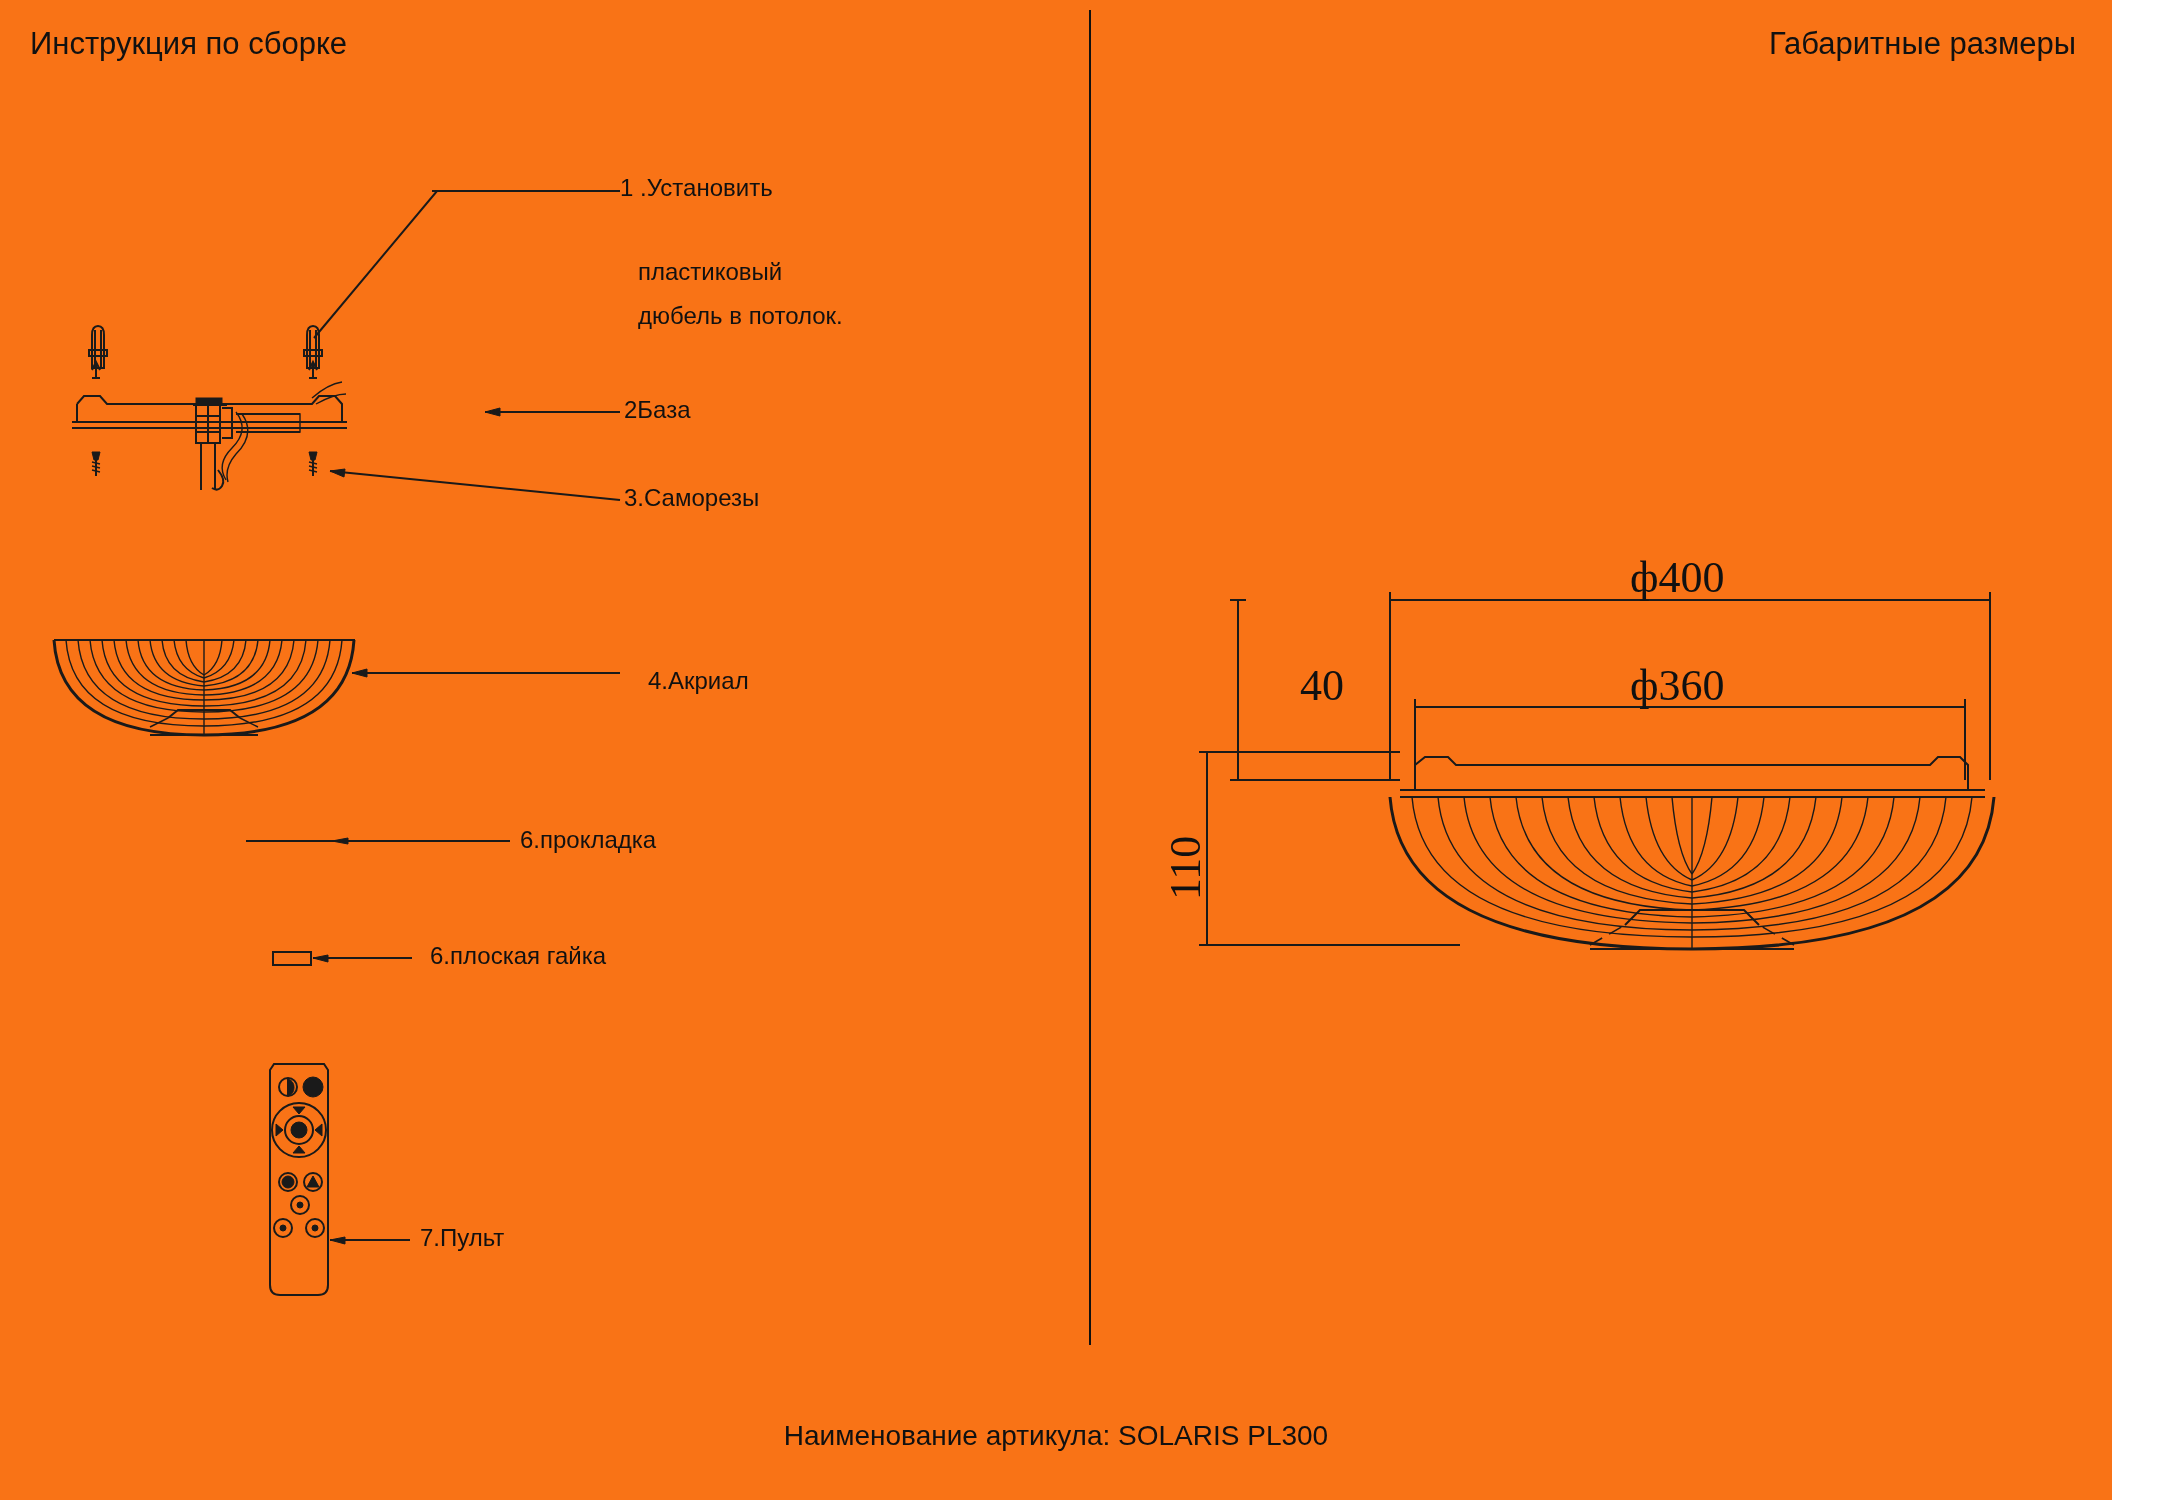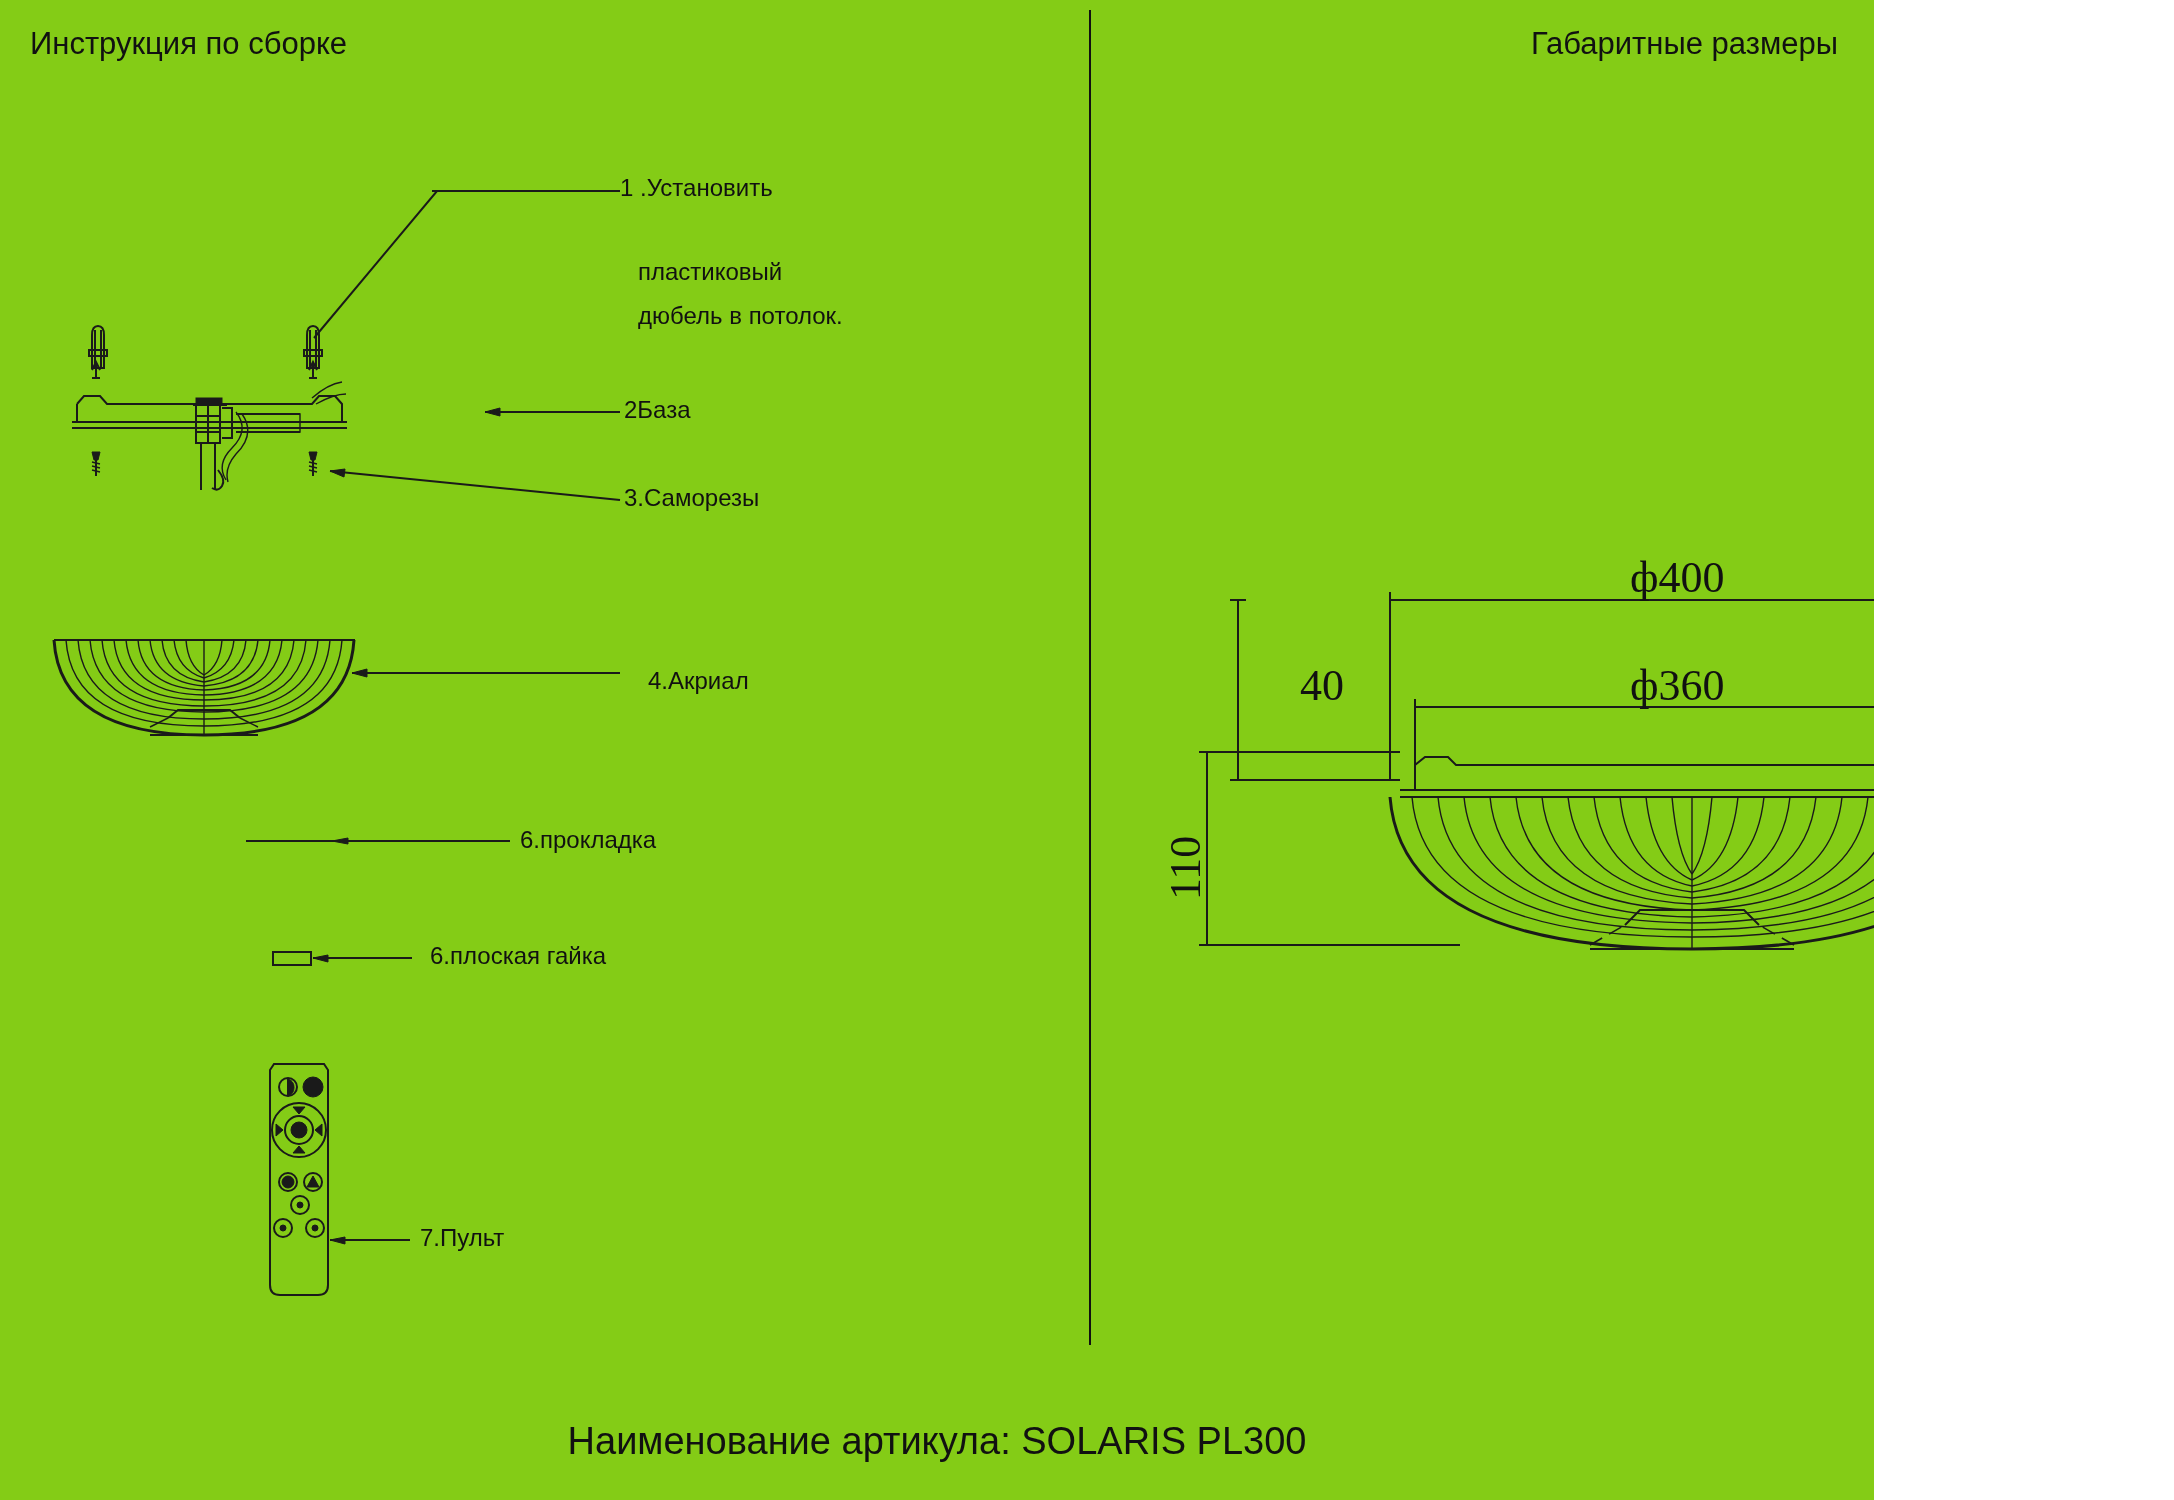--- a/index.html
+++ b/index.html
@@ -7,23 +7,23 @@
     margin: 0;
     padding: 0;
     background: #ffffff;
   }
   body {
     font-family: "Liberation Sans", sans-serif;
     color: #000000;
   }
   #sheet {
     position: relative;
-    width: 1874px;
+    width: 2112px;
     height: 1500px;
-    background: #84cc16;
+    background: #f97316;
     overflow: hidden;
   }
   .hdr {
     position: absolute;
     font-size: 31px;
     color: #111111;
     white-space: nowrap;
     letter-spacing: 0px;
   }
   #hdr-left  { left: 30px;  top: 26px; }
@@ -45,21 +45,21 @@
     color: #111111;
     white-space: pre;
   }
 
   #caption {
     position: absolute;
     left: 0;
     right: 0;
     top: 1420px;
     text-align: center;
-    font-size: 38px;
+    font-size: 28px;
     color: #111111;
   }
 
   svg { display: block; }
   #art {
     position: absolute;
     left: 0; top: 0;
     width: 2174px; height: 1500px;
     pointer-events: none;
   }

